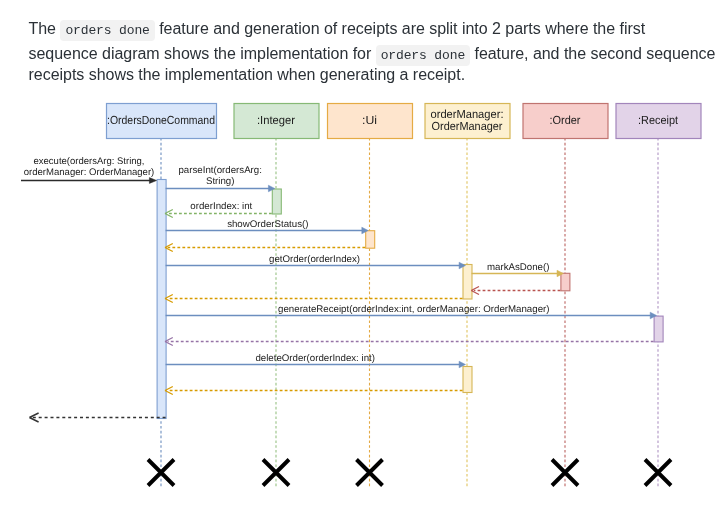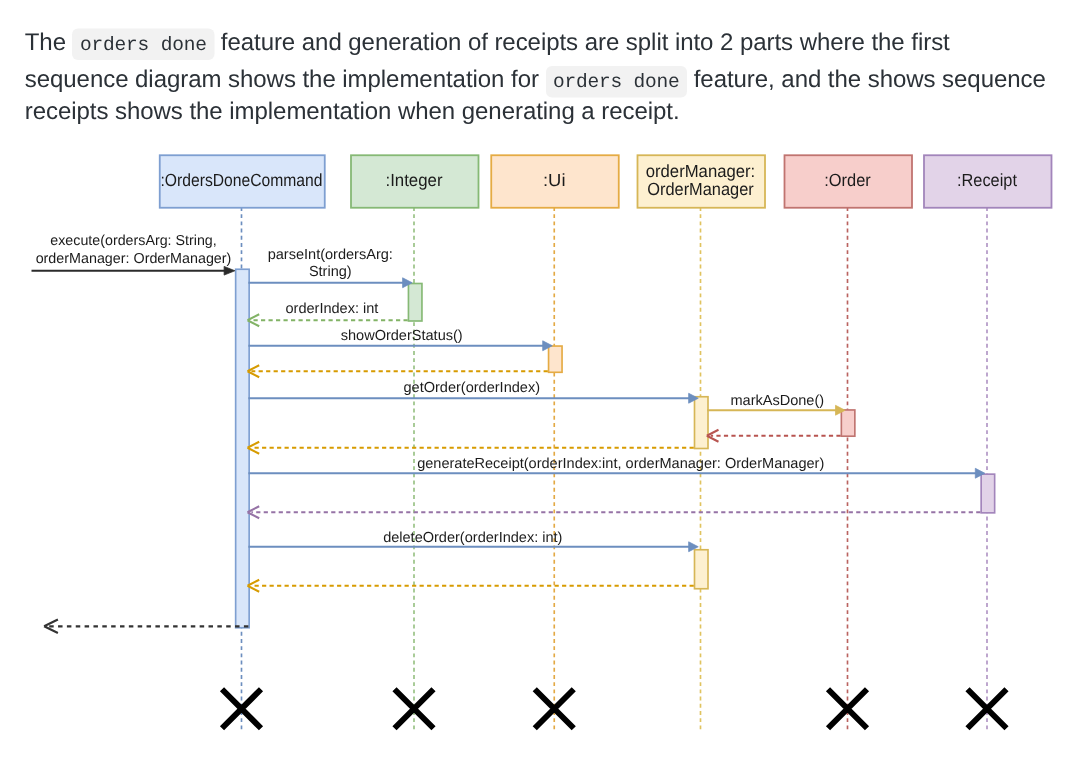--- a/index.html
+++ b/index.html
@@ -1,39 +1,39 @@
 <!DOCTYPE html>
 <html><head>
 <meta charset="utf-8">
 <style>
   html,body{margin:0;padding:0;background:#ffffff;}
   body{width:716px;height:509px;overflow:hidden;
        font-family:"Liberation Sans","DejaVu Sans",sans-serif;
        -webkit-font-smoothing:antialiased;}
   .page{position:relative;width:716px;height:509px;background:#fff;}
-  .intro{position:absolute;left:0;top:0;width:584px;height:100px;margin:0;}
+  .intro{position:absolute;left:12px;top:0;width:584px;height:100px;margin:0;}
   .iline{position:absolute;left:16.5px;width:700px;height:0;
          font-size:16px;line-height:0;color:#2b3137;letter-spacing:-0.002em;
          white-space:pre;}
   .intro code{font-family:"Liberation Mono","DejaVu Sans Mono",monospace;
         font-size:13px;background:#f2f2f2;border-radius:4px;padding:3px 5px;
         color:#2b3137;letter-spacing:-0.01em;}
   svg.diagram{position:absolute;left:0;top:0;}
   svg.diagram text{paint-order:stroke fill;}
   .lltext{font-family:"Liberation Sans","DejaVu Sans",sans-serif;font-size:11.7px;fill:#1b1b1b;-webkit-font-smoothing:antialiased;text-rendering:geometricPrecision;}
   .msgtext{font-family:"Liberation Sans","DejaVu Sans",sans-serif;font-size:9.7px;fill:#1b1b1b;-webkit-font-smoothing:antialiased;text-rendering:geometricPrecision;}
   .msgtext0{font-family:"Liberation Sans","DejaVu Sans",sans-serif;font-size:9.6px;fill:#1b1b1b;-webkit-font-smoothing:antialiased;text-rendering:geometricPrecision;}
 </style>
 </head>
 <body>
 
 <div class="page">
   <div class="intro" id="intro">
       <div class="iline" style="top: 29.4px;"><span>The </span><code>orders done</code><span> feature and generation of receipts are split into 2 parts where the first</span></div>
-      <div class="iline" style="top: 54.2px;"><span>sequence diagram shows the implementation for </span><code>orders done</code><span> feature, and the shows sequence</span></div>
+      <div class="iline" style="top: 54.2px;"><span>sequence diagram shows the implementation for </span><code>orders done</code><span> feature, and the second sequence</span></div>
       <div class="iline" style="top: 75.4px;"><span>receipts shows the implementation when generating a receipt.</span></div>
     </div>
   <svg class="diagram" id="diagram" width="716" height="509" viewBox="0 0 716 509">
       <g>
         <line x1="161" y1="138" x2="161" y2="487" stroke="#6c8ebf" stroke-width="1.1" stroke-dasharray="2.6 2.2"></line>
         <line x1="276" y1="138" x2="276" y2="487" stroke="#97c183" stroke-width="1.1" stroke-dasharray="2.6 2.2"></line>
         <line x1="369.5" y1="138" x2="369.5" y2="487" stroke="#e3a944" stroke-width="1.1" stroke-dasharray="2.6 2.2"></line>
         <line x1="467" y1="138" x2="467" y2="487" stroke="#e0c35f" stroke-width="1.1" stroke-dasharray="2.6 2.2"></line>
         <line x1="565" y1="138" x2="565" y2="487" stroke="#ba6360" stroke-width="1.1" stroke-dasharray="2.6 2.2"></line>
         <line x1="658" y1="138" x2="658" y2="487" stroke="#b094c4" stroke-width="1.1" stroke-dasharray="2.6 2.2"></line>

